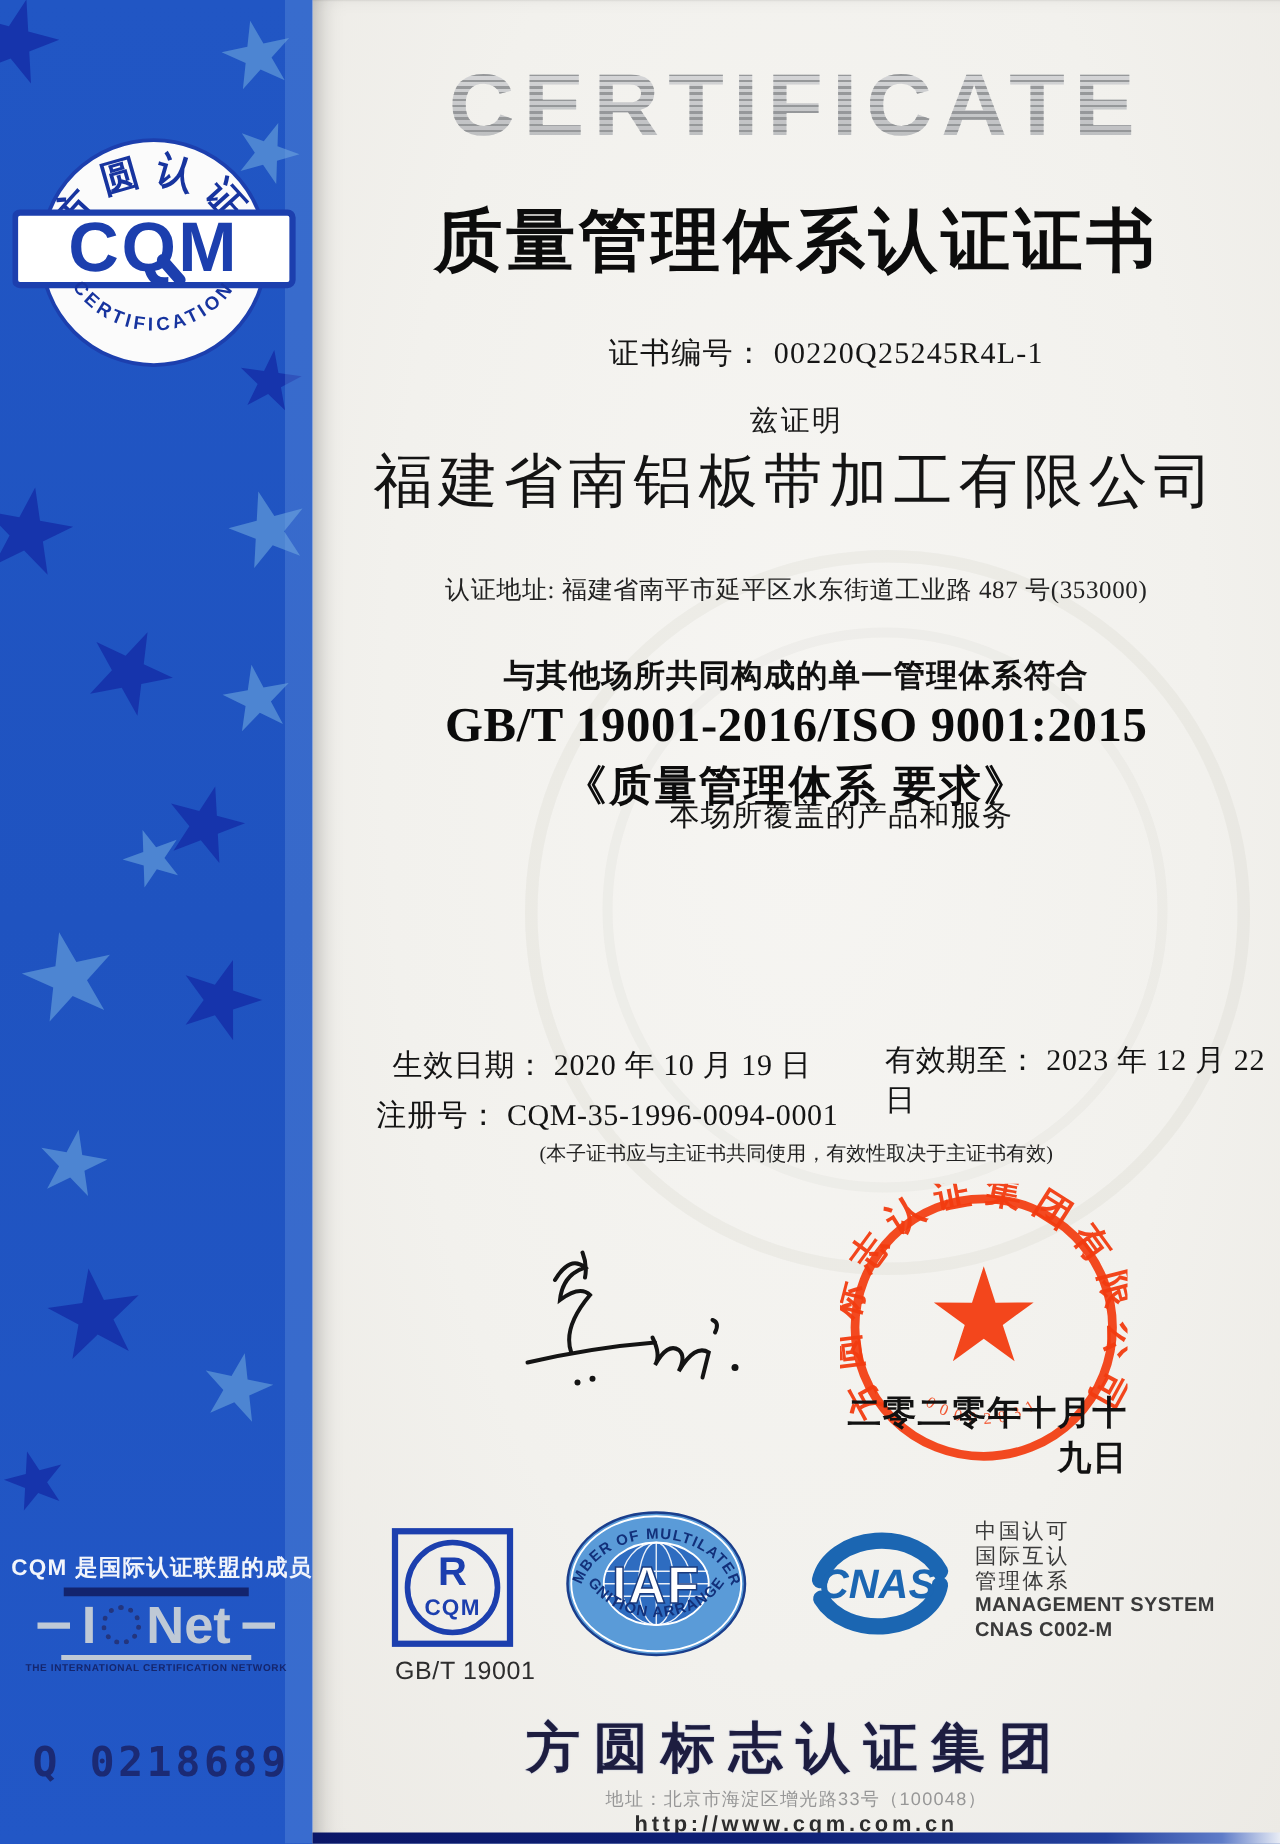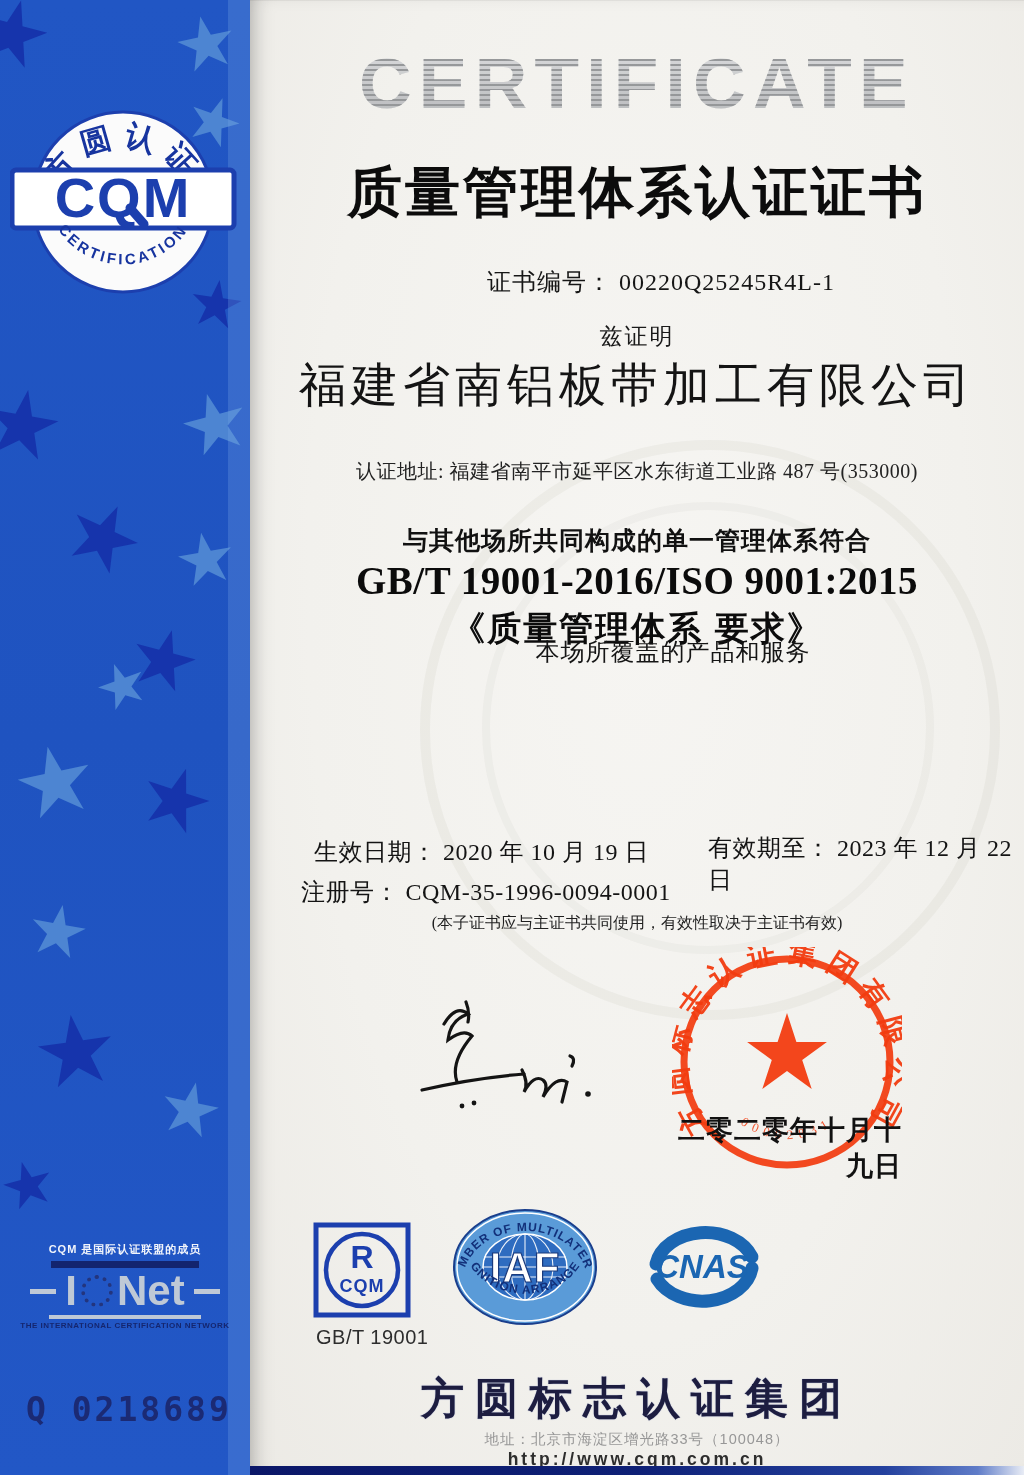--- a/index.html
+++ b/index.html
@@ -13,21 +13,21 @@
   #sidebar{position:absolute;left:0;top:0;width:250px;height:1475px;
     background:linear-gradient(180deg,#2156c4 0%,#1f53c0 50%,#2257c6 100%);overflow:hidden;}
   #sidebar .edge{position:absolute;right:0;top:0;width:22px;height:100%;background:rgba(120,165,230,.28);}
   .star{position:absolute;line-height:1;transform-origin:center;user-select:none;}
   .star.dark{color:#1634ac;}
   .star.light{color:#4d85d2;}
   
   #cqm-logo{position:absolute;left:10px;top:100px;}
   
   #iqnet{position:absolute;left:0;top:1242px;width:250px;text-align:center;color:#fff;}
-  #iqnet .member{font-family:"Liberation Sans",sans-serif;font-size:11px;font-weight:bold;letter-spacing:1px;color:#f2f5fb;}
+  #iqnet .member{font-family:"Liberation Sans",sans-serif;font-size:18px;font-weight:bold;letter-spacing:1px;color:#f2f5fb;text-align:right;}
   #iqnet .bar{width:148px;height:7px;background:#13246e;margin:4px auto 2px auto;}
   #iqnet .row{display:flex;align-items:center;justify-content:center;gap:9px;}
   #iqnet .dash{width:26px;height:5px;background:#bfc9d6;}
   #iqnet .name{font-family:"Liberation Sans",sans-serif;font-size:42px;font-weight:900;color:#bfc9d6;display:flex;align-items:center;gap:2px;line-height:1;}
   #iqnet .qdot{width:24px;height:24px;border:4px dotted #23357e;border-radius:50%;display:inline-block;margin:0 2px;}
   #iqnet .under{width:152px;height:4px;background:#bfc9d6;margin:3px auto 2px auto;}
   #iqnet .tagline{font-family:"Liberation Sans",sans-serif;font-size:8px;font-weight:bold;color:#15266e;letter-spacing:.5px;}
   #side-serial{position:absolute;left:26px;top:1390px;
     font-family:"DejaVu Sans Mono","Liberation Mono",monospace;
     font-size:33px;color:#1b2a74;letter-spacing:3px;font-weight:bold;}
@@ -239,18 +239,25 @@
   </div>
 
   <div id="cnas-logo" class="abs">
     <svg width="122" height="98" viewBox="0 0 122 98">
       <path d="M14,48 A50,38 0 0 1 110,41" fill="none" stroke="#1b66b2" stroke-width="13" stroke-linecap="round"></path>
       <path d="M110,52 A50,38 0 0 1 15,63" fill="none" stroke="#1b66b2" stroke-width="13" stroke-linecap="round"></path>
       <text x="60" y="62" text-anchor="middle" font-family="Liberation Sans, sans-serif" font-size="33" font-weight="900" font-style="italic" fill="#1b66b2" letter-spacing="0">CNAS</text>
     </svg>
   </div>
 
+  <div id="accr" class="abs">
+    <div class="cn">中国认可</div>
+    <div class="cn">国际互认</div>
+    <div class="cn">管理体系</div>
+    <div class="en">MANAGEMENT SYSTEM</div>
+    <div class="en">CNAS C002-M</div>
+  </div>
 
   <div id="group-name" class="abs center">方圆标志认证集团</div>
   <div id="group-addr" class="abs center">地址：北京市海淀区增光路33号（100048）</div>
   <div id="group-url" class="abs center">http://www.cqm.com.cn</div>
   <div id="bottom-strip" class="abs"></div>
 </div>
 
 </body></html>

